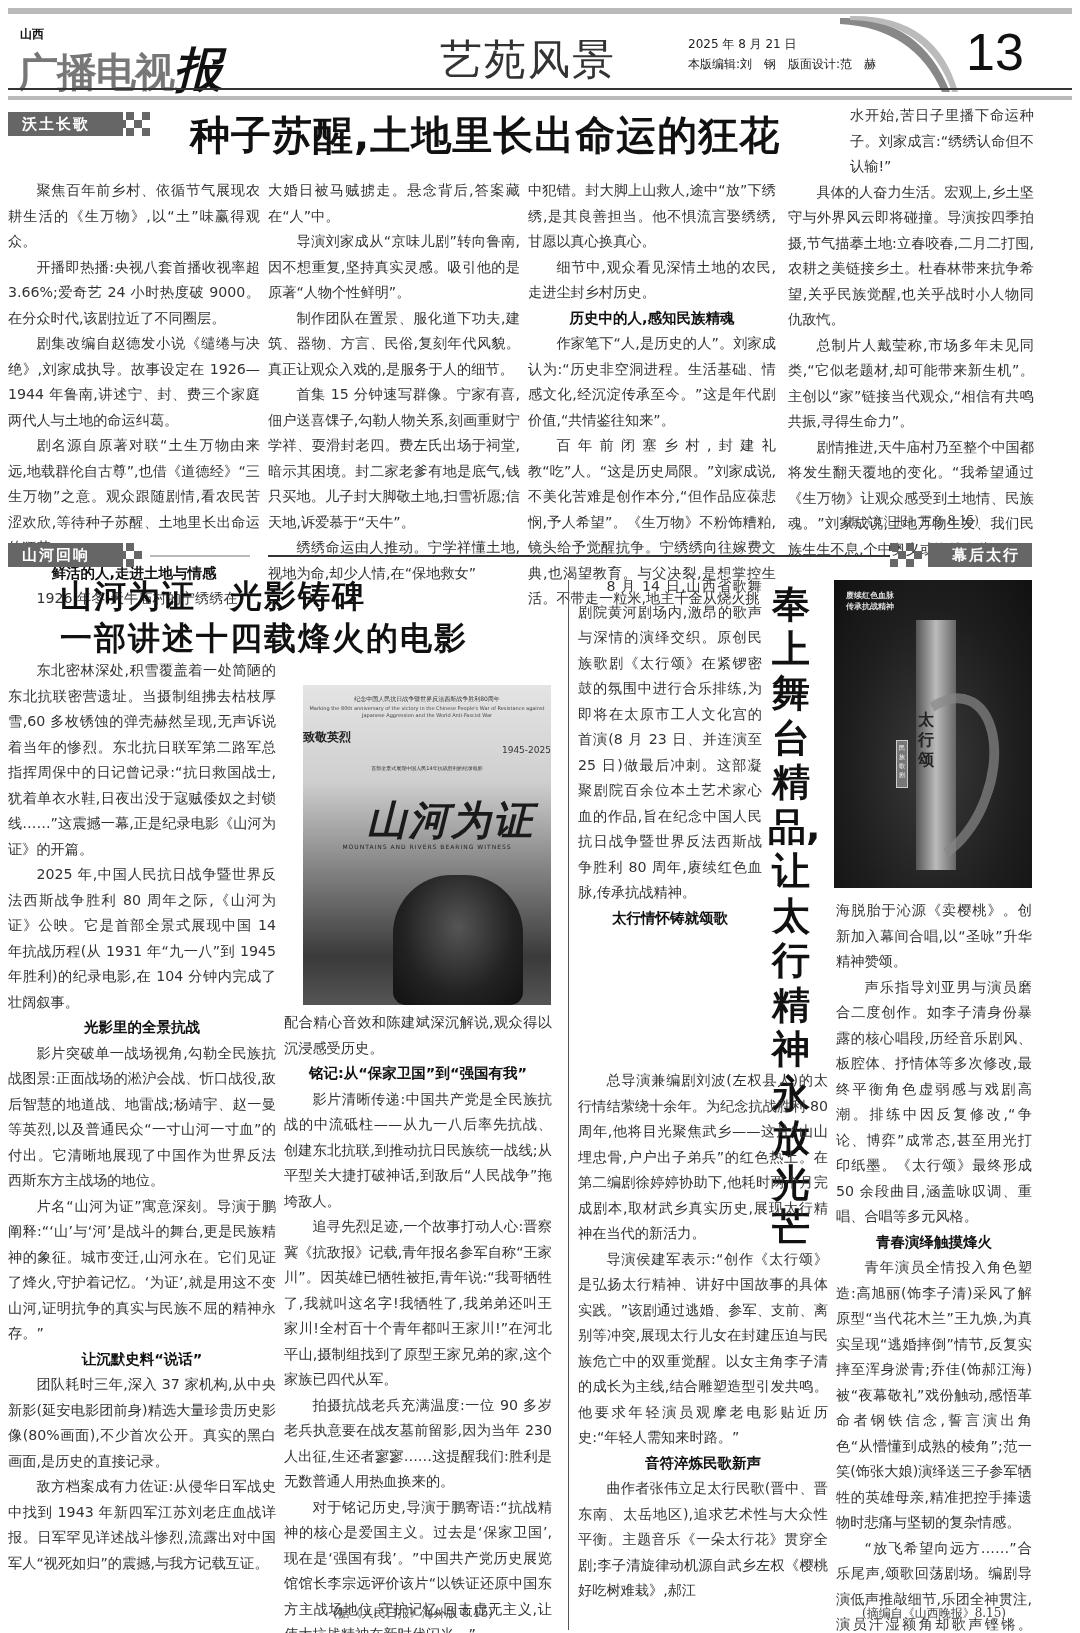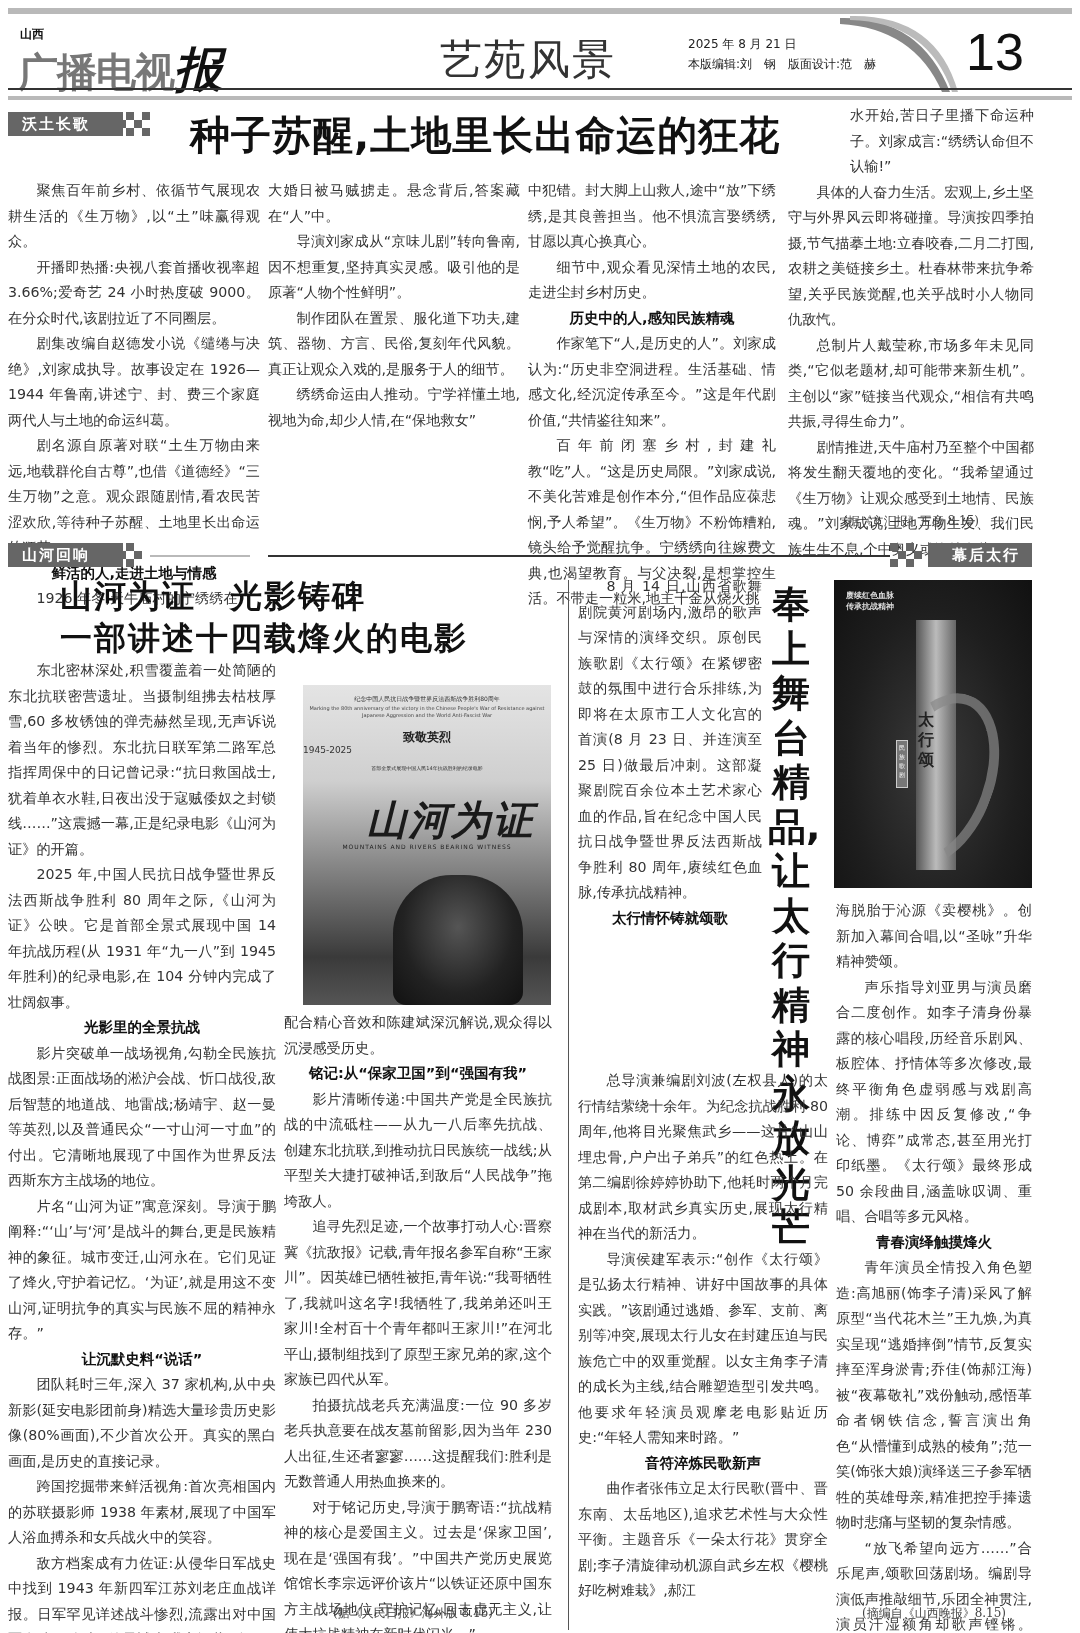--- a/index.html
+++ b/index.html
@@ -21,22 +21,22 @@
   .col { font-size: 14.2px; line-height: 25.5px; text-align: justify; color: #333; }
   .col p { text-indent: 2em; }
   .col p.noi { text-indent: 0; }
   .col h4 { text-align: center; font-size: 14.5px; font-weight: bold; color: #111; line-height: 25.5px; }
   .credit { font-size: 12px; color: #444; font-family: "DejaVu Serif", serif; text-align: center; }
   .headline2 { left: 60px; top: 575px; width: 440px; text-align: left; font-size: 32px; font-weight: bold; color: #111; line-height: 42px; letter-spacing: 2px; }
   .headline3 { left: 768px; top: 582px; width: 46px; font-size: 38px; font-weight: bold; color: #111; line-height: 44.5px; text-align: center; }
   .poster1 { left: 303px; top: 685px; width: 248px; height: 320px; background: linear-gradient(180deg,#e4e4e4 0%,#cfcfcf 30%,#8a8a8a 55%,#3a3a3a 85%,#555 100%); overflow: hidden; }
   .poster1 .p-line1 { position:absolute; left:0; right:0; top:10px; text-align:center; font-size:6px; color:#333; line-height:8px; }
   .poster1 .p-line2 { position:absolute; left:0; right:0; top:20px; text-align:center; font-size:5px; color:#444; line-height:7px; }
-  .poster1 .p-salute { position:absolute; left:0; right:0; top:44px; text-align:center; font-size:12px; color:#222; font-weight:bold; font-family:"DejaVu Serif", serif; }
-  .poster1 .p-years { position:absolute; left:0; right:0; top:60px; text-align:left; font-size:9px; color:#333; }
+  .poster1 .p-salute { position:absolute; left:0; right:0; top:44px; font-size:12px; color:#222; font-weight:bold; font-family:"DejaVu Serif", serif; }
+  .poster1 .p-years { position:absolute; left:0; right:0; top:60px; text-align:right; font-size:9px; color:#333; }
   .poster1 .p-desc { position:absolute; left:0; right:0; top:80px; text-align:center; font-size:5px; color:#333; }
   .poster1 .p-title { position:absolute; left:0; right:0; top:108px; text-align:center; font-size:40px; color:#1a1a1a; font-weight:bold; font-family:"DejaVu Serif", serif; font-style: italic; letter-spacing: 2px; padding-left: 47px; }
   .poster1 .p-sub { position:absolute; left:0; right:0; top:158px; text-align:center; font-size:6px; color:#222; letter-spacing:1px; }
   .poster1 .lion { position:absolute; left:90px; top:190px; width:130px; height:130px; background: radial-gradient(ellipse at 50% 40%, #555 0%, #222 60%, #111 100%); border-radius: 45% 45% 10% 10%; }
   .poster2 { left: 834px; top: 580px; width: 198px; height: 308px; background: radial-gradient(ellipse at 50% 60%, #3a3a3a 0%, #1e1e1e 60%, #111 100%); overflow: hidden; }
   .poster2 .pt { position:absolute; left:12px; top:10px; font-size:8px; color:#ddd; line-height:11px; font-weight:bold; }
   .poster2 .tower { position:absolute; left:82px; top:40px; width:40px; height:250px; background: linear-gradient(90deg,#555,#bbb,#666); }
   .poster2 .swirl { position:absolute; left:50px; top:110px; width:110px; height:180px; border: 10px solid #888; border-radius: 50%; border-left-color: transparent; border-bottom-color: transparent; transform: rotate(20deg); opacity: .7; }
   .poster2 .tag2 { position:absolute; left:62px; top:160px; width:12px; height:48px; background:#777; border:1px solid #ccc; font-size:6px; color:#fff; line-height:9px; text-align:center; padding-top:2px; }
   .poster2 .ptitle { position:absolute; left:82px; top:130px; width:20px; font-size:16px; line-height:20px; color:#222; font-weight:bold; text-align:center; }
@@ -77,20 +77,21 @@
   <p>开播即热播:央视八套首播收视率超 3.66%;爱奇艺 24 小时热度破 9000。在分众时代,该剧拉近了不同圈层。</p>
   <p>剧集改编自赵德发小说《缱绻与决绝》,刘家成执导。故事设定在 1926—1944 年鲁南,讲述宁、封、费三个家庭两代人与土地的命运纠葛。</p>
   <p>剧名源自原著对联“土生万物由来远,地载群伦自古尊”,也借《道德经》“三生万物”之意。观众跟随剧情,看农民苦涩欢欣,等待种子苏醒、土地里长出命运的狂花。</p>
   <h4>鲜活的人,走进土地与情感</h4>
   <p>1926 年冬,天牛庙村的宁绣绣在</p>
 </div>
 <div class="abs col" style="left:268px;top:178px;width:252px;">
   <p class="noi">大婚日被马贼掳走。悬念背后,答案藏在“人”中。</p>
   <p>导演刘家成从“京味儿剧”转向鲁南,因不想重复,坚持真实灵感。吸引他的是原著“人物个性鲜明”。</p>
   <p>制作团队在置景、服化道下功夫,建筑、器物、方言、民俗,复刻年代风貌。真正让观众入戏的,是服务于人的细节。</p>
+  <p>首集 15 分钟速写群像。宁家有喜,佃户送喜馃子,勾勒人物关系,刻画重财宁学祥、耍滑封老四。费左氏出场于祠堂,暗示其困境。封二家老爹有地是底气,钱只买地。儿子封大脚敬土地,扫雪祈愿;信天地,诉爱慕于“天牛”。</p>
   <p>绣绣命运由人推动。宁学祥懂土地,视地为命,却少人情,在“保地救女”</p>
 </div>
 <div class="abs col" style="left:528px;top:178px;width:248px;">
   <p class="noi">中犯错。封大脚上山救人,途中“放”下绣绣,是其良善担当。他不惧流言娶绣绣,甘愿以真心换真心。</p>
   <p>细节中,观众看见深情土地的农民,走进尘封乡村历史。</p>
   <h4>历史中的人,感知民族精魂</h4>
   <p>作家笔下“人,是历史的人”。刘家成认为:“历史非空洞进程。生活基础、情感文化,经沉淀传承至今。”这是年代剧价值,“共情鉴往知来”。</p>
   <p>百年前闭塞乡村,封建礼教“吃”人。“这是历史局限。”刘家成说,不美化苦难是创作本分,“但作品应葆悲悯,予人希望”。《生万物》不粉饰糟粕,镜头给予觉醒抗争。宁绣绣向往嫁费文典,也渴望教育。与父决裂,是想掌控生活。不带走一粒米,地主千金从烧火挑</p>
 </div>
 <div class="abs col" style="left:788px;top:103px;width:246px;">
@@ -137,21 +138,20 @@
 </div>
 
 <div class="abs col" style="left:8px;top:658px;width:268px;">
   <p>东北密林深处,积雪覆盖着一处简陋的东北抗联密营遗址。当摄制组拂去枯枝厚雪,60 多枚锈蚀的弹壳赫然呈现,无声诉说着当年的惨烈。东北抗日联军第二路军总指挥周保中的日记曾记录:“抗日救国战士,犹着单衣水鞋,日夜出没于寇贼倭奴之封锁线……”这震撼一幕,正是纪录电影《山河为证》的开篇。</p>
   <p>2025 年,中国人民抗日战争暨世界反法西斯战争胜利 80 周年之际,《山河为证》公映。它是首部全景式展现中国 14 年抗战历程(从 1931 年“九一八”到 1945 年胜利)的纪录电影,在 104 分钟内完成了壮阔叙事。</p>
   <h4>光影里的全景抗战</h4>
   <p>影片突破单一战场视角,勾勒全民族抗战图景:正面战场的淞沪会战、忻口战役,敌后智慧的地道战、地雷战;杨靖宇、赵一曼等英烈,以及普通民众“一寸山河一寸血”的付出。它清晰地展现了中国作为世界反法西斯东方主战场的地位。</p>
   <p>片名“山河为证”寓意深刻。导演于鹏阐释:“‘山’与‘河’是战斗的舞台,更是民族精神的象征。城市变迁,山河永在。它们见证了烽火,守护着记忆。‘为证’,就是用这不变山河,证明抗争的真实与民族不屈的精神永存。”</p>
   <h4>让沉默史料“说话”</h4>
   <p>团队耗时三年,深入 37 家机构,从中央新影(延安电影团前身)精选大量珍贵历史影像(80%画面),不少首次公开。真实的黑白画面,是历史的直接记录。</p>
-  <p>跨国挖掘带来鲜活视角:首次亮相国内的苏联摄影师 1938 年素材,展现了中国军人浴血搏杀和女兵战火中的笑容。</p>
   <p>敌方档案成有力佐证:从侵华日军战史中找到 1943 年新四军江苏刘老庄血战详报。日军罕见详述战斗惨烈,流露出对中国军人“视死如归”的震撼,与我方记载互证。</p>
 
 </div>
 <div class="abs col" style="left:284px;top:1010px;width:268px;">
   <p class="noi">配合精心音效和陈建斌深沉解说,观众得以沉浸感受历史。</p>
   <h4>铭记:从“保家卫国”到“强国有我”</h4>
   <p>影片清晰传递:中国共产党是全民族抗战的中流砥柱——从九一八后率先抗战、创建东北抗联,到推动抗日民族统一战线;从平型关大捷打破神话,到敌后“人民战争”拖垮敌人。</p>
   <p>追寻先烈足迹,一个故事打动人心:晋察冀《抗敌报》记载,青年报名参军自称“王家川”。因英雄已牺牲被拒,青年说:“我哥牺牲了,我就叫这名字!我牺牲了,我弟弟还叫王家川!全村百十个青年都叫王家川!”在河北平山,摄制组找到了原型王家兄弟的家,这个家族已四代从军。</p>
   <p>拍摄抗战老兵充满温度:一位 90 多岁老兵执意要在战友墓前留影,因为当年 230 人出征,生还者寥寥……这提醒我们:胜利是无数普通人用热血换来的。</p>
   <p>对于铭记历史,导演于鹏寄语:“抗战精神的核心是爱国主义。过去是‘保家卫国’,现在是‘强国有我’。”中国共产党历史展览馆馆长李宗远评价该片“以铁证还原中国东方主战场地位,守护记忆,回击虚无主义,让伟大抗战精神在新时代闪光。”</p>

